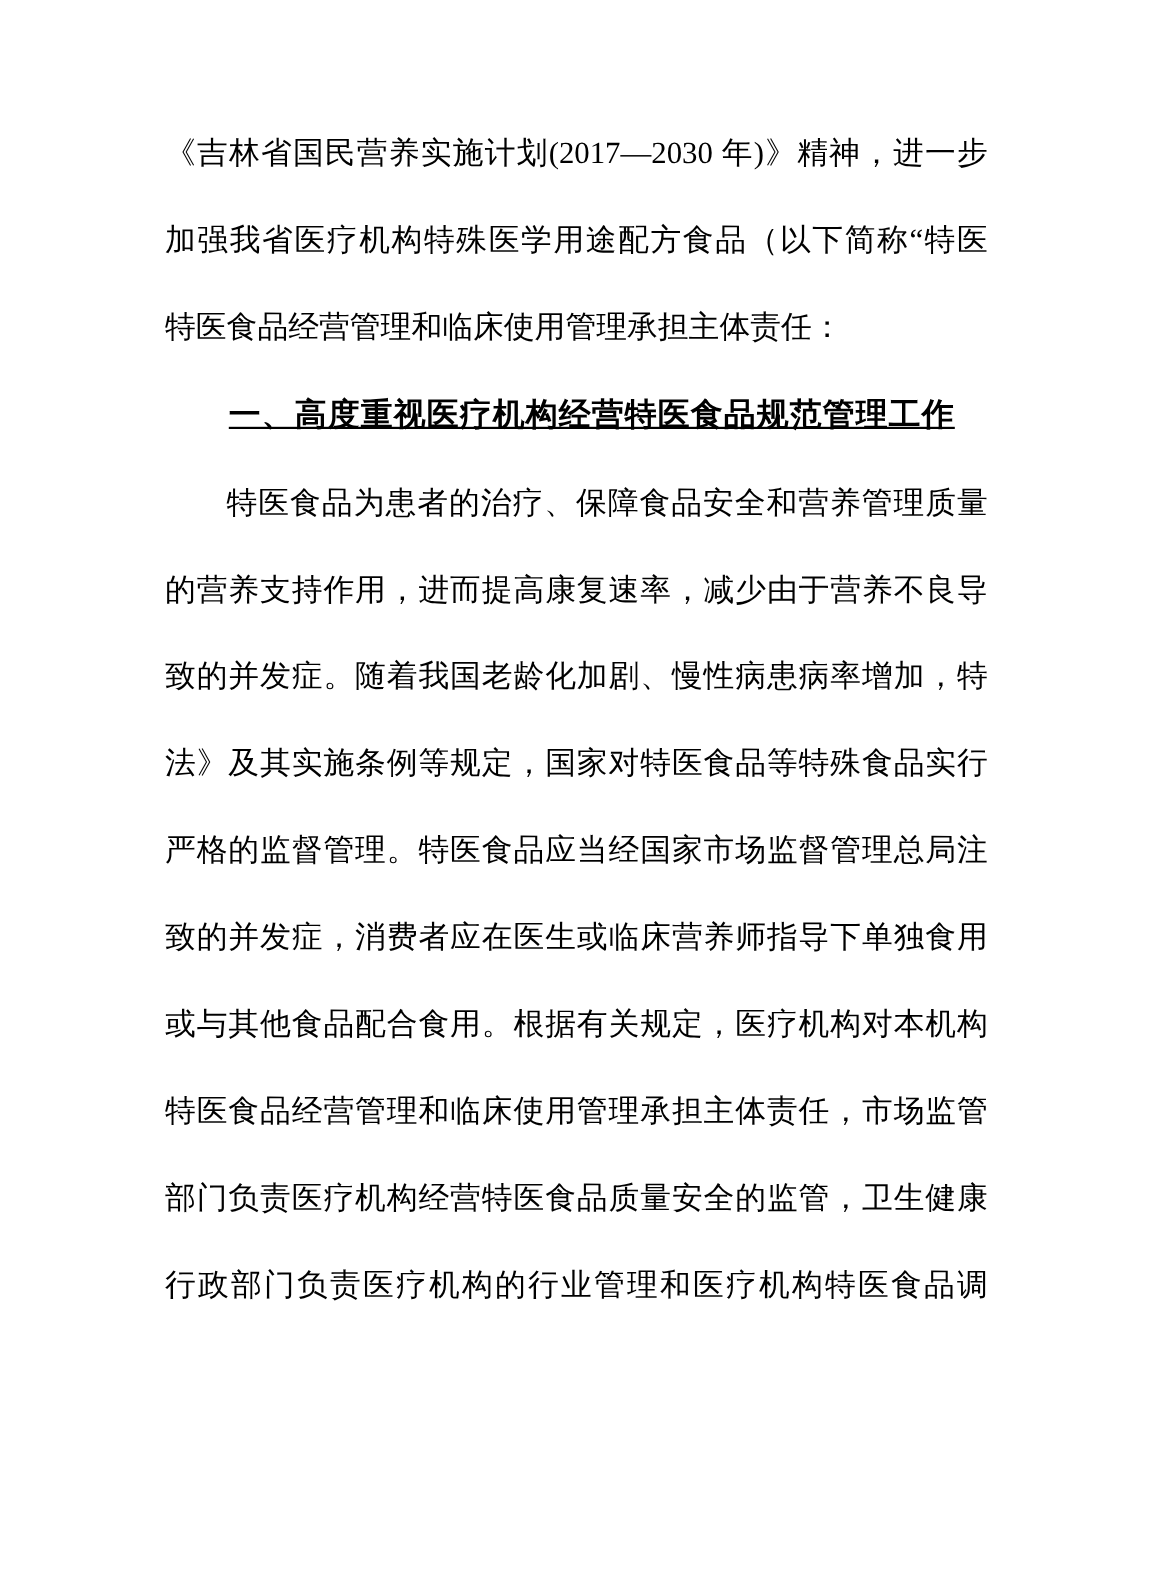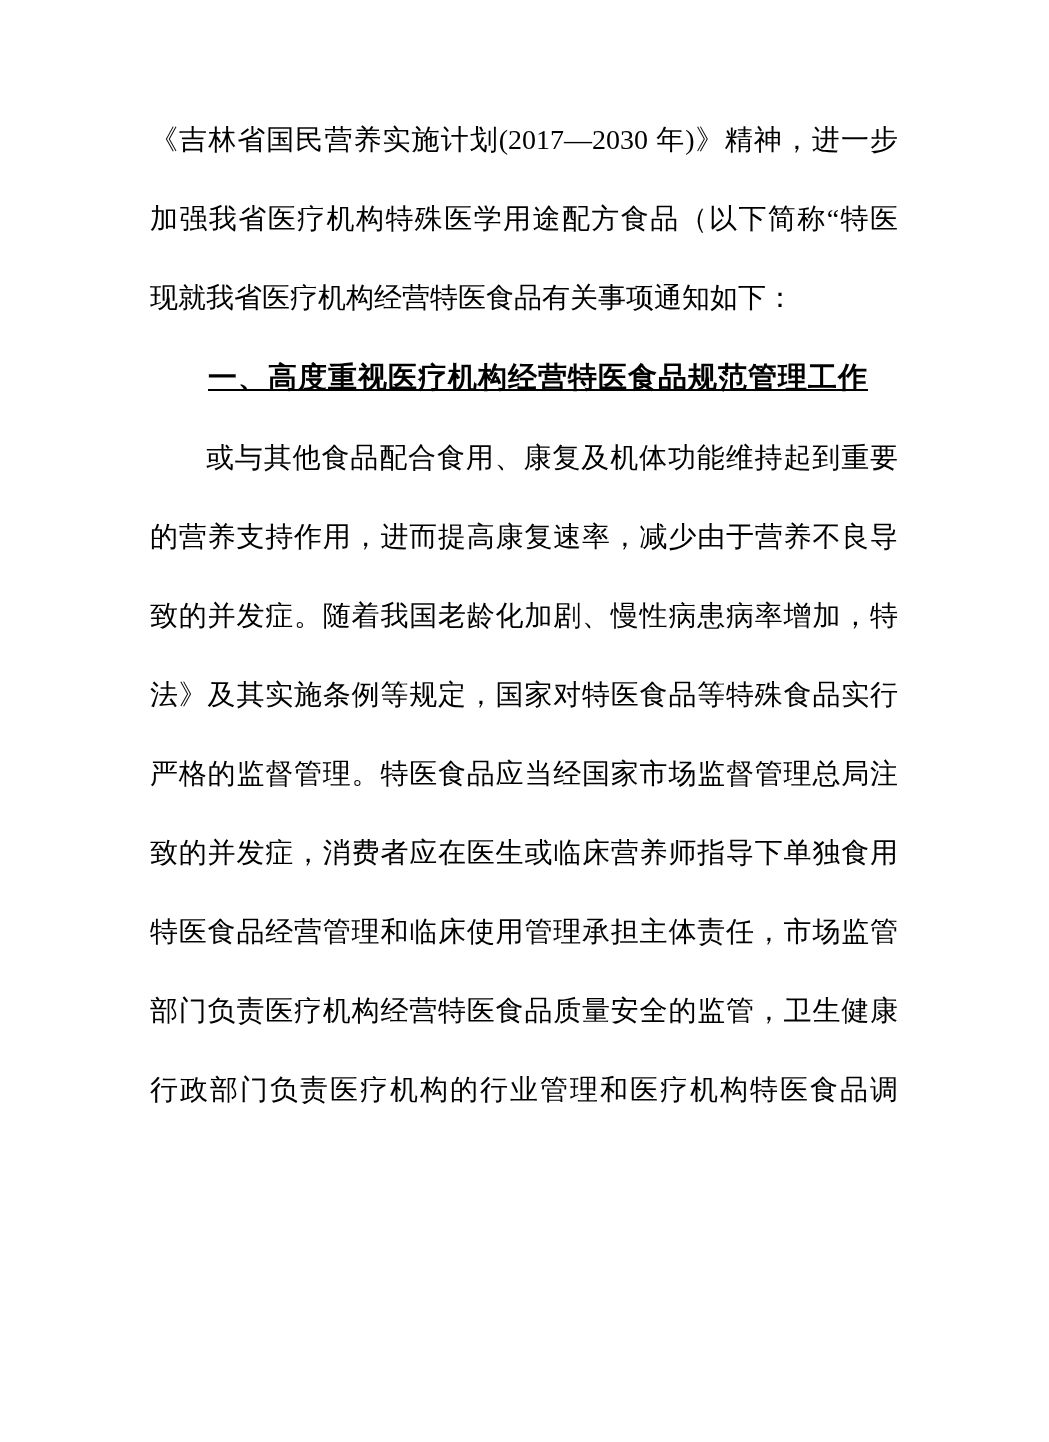--- a/index.html
+++ b/index.html
@@ -51,28 +51,29 @@
   }
 </style>
 </head>
 <body>
 
 <div class="page">
   <div class="content">
 
     <p class="line j">《吉林省国民营养实施计划(2017—2030 年)》精神，进一步</p>
     <p class="line j">加强我省医疗机构特殊医学用途配方食品（以下简称“特医</p>
-    <p class="line">现就我省医疗机构经营特医食品有关事项通知如下：</p>
+    <p class="line">特医食品经营管理和临床使用管理承担主体责任：</p>
 
     <p class="line heading">一、高度重视医疗机构经营特医食品规范管理工作</p>
 
-    <p class="line j indent">或与其他食品配合食用、康复及机体功能维持起到重要</p>
+    <p class="line j indent">特医食品为患者的治疗、保障食品安全和营养管理质量</p>
     <p class="line j">的营养支持作用，进而提高康复速率，减少由于营养不良导</p>
     <p class="line j">致的并发症。随着我国老龄化加剧、慢性病患病率增加，特</p>
     <p class="line j">法》及其实施条例等规定，国家对特医食品等特殊食品实行</p>
     <p class="line j">严格的监督管理。特医食品应当经国家市场监督管理总局注</p>
     <p class="line j">致的并发症，消费者应在医生或临床营养师指导下单独食用</p>
+    <p class="line j">或与其他食品配合食用。根据有关规定，医疗机构对本机构</p>
     <p class="line j">特医食品经营管理和临床使用管理承担主体责任，市场监管</p>
     <p class="line j">部门负责医疗机构经营特医食品质量安全的监管，卫生健康</p>
     <p class="line j">行政部门负责医疗机构的行业管理和医疗机构特医食品调</p>
 
   </div>
 </div>
 
 </body></html>

